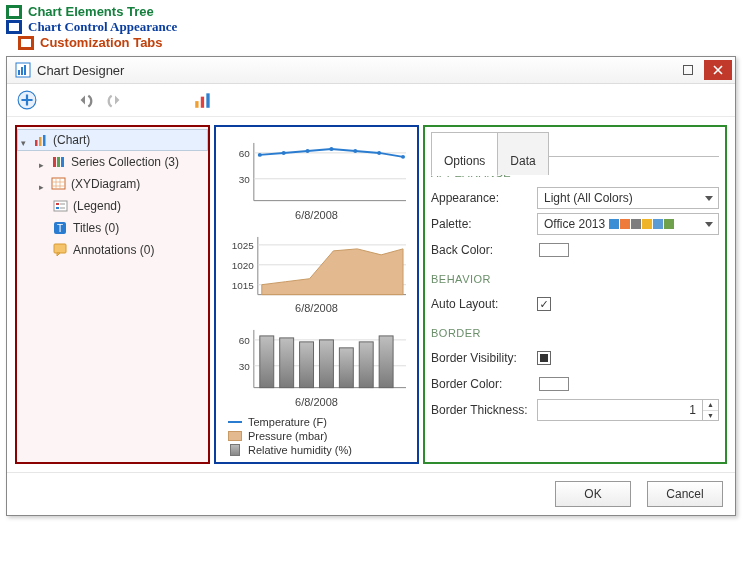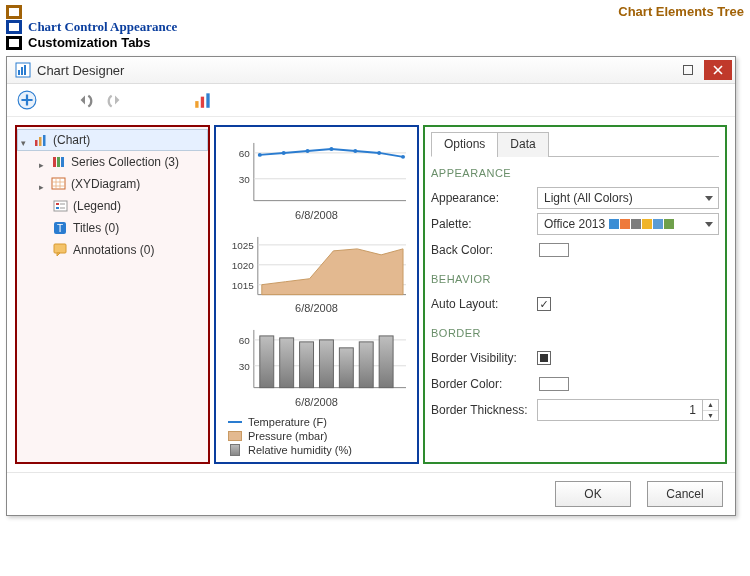--- a/index.html
+++ b/index.html
@@ -7,23 +7,23 @@
     margin: 0;
     font-family: "Segoe UI", Tahoma, sans-serif;
     font-size: 12px;
     background: #fff;
     width: 750px;
     color: #333;
   }
   .legend { padding: 4px 6px 2px; }
   .legend-item { display: flex; align-items: center; gap: 6px; font-weight: bold; font-size: 13px; }
   .legend-swatch { width: 16px; height: 14px; border: 3px solid; background: transparent; }
-  .lg-red { border-color: #8b0000; color: #a16207; justify-content: space-between; }
+  .lg-red { border-color: #8b0000; color: #15803d; }
   .lg-blue { border-color: #0a3e9e; color: #0a3e9e; font-family: Liberation Serif, serif; }
-  .lg-green { border-color: #2e8b2e; color: #000000; }
+  .lg-green { border-color: #2e8b2e; color: #c2410c; margin-left: 12px; }
   .window {
     margin: 4px 6px 8px;
     border: 1px solid #888;
     box-shadow: 2px 2px 4px rgba(0,0,0,0.2);
     background: #fff;
     width: 730px;
   }
   .titlebar {
     display: flex; align-items: center; justify-content: space-between;
     padding: 3px 3px 3px 8px; border-bottom: 1px solid #ddd;
@@ -63,21 +63,21 @@
   .axis-label { text-align: center; font-size: 11px; color: #444; margin: -2px 0 6px; }
   .series-legend { display: flex; flex-direction: column; gap: 2px; padding: 2px 0 0 6px; font-size: 11px; }
   .sl-row { display: flex; align-items: center; gap: 6px; }
   .sl-swatch { width: 14px; height: 12px; display: flex; align-items: center; justify-content: center; }
   .sl-line { width: 14px; height: 2px; background: #2a7cd0; }
   .sl-area { width: 14px; height: 10px; background: #e3b990; border:1px solid #c99a63; }
   .sl-bar { width: 10px; height: 12px; background: linear-gradient(#bbb,#888); border:1px solid #777; }
 
   
   .tabs { display: flex; border-bottom: 1px solid #bdbdbd; height: 26px; }
-  .tab { padding: 4px 12px; border: 1px solid #bdbdbd; border-bottom: none; background: #f3f3f3; font-size: 12px; margin-right: -1px; position: relative; top: 1px; }
+  .tab { padding: 21px 12px; border: 1px solid #bdbdbd; border-bottom: none; background: #f3f3f3; font-size: 12px; margin-right: -1px; position: relative; top: 1px; }
   .tab.active { background: #fff; border-bottom: 1px solid #fff; }
   .group-header { color: #6a8f6a; font-size: 11px; letter-spacing: 0.5px; margin: 10px 0 6px; }
   .form-row { display: flex; align-items: center; height: 26px; gap: 6px; }
   .form-label { width: 100px; font-size: 12px; color: #333; }
   .form-field { flex: 1; display: flex; align-items: center; }
   .combo {
     flex: 1; height: 22px; border: 1px solid #bbb; background: #fff;
     display: flex; align-items: center; padding: 0 20px 0 6px; position: relative;
     font-size: 12px;
   }

